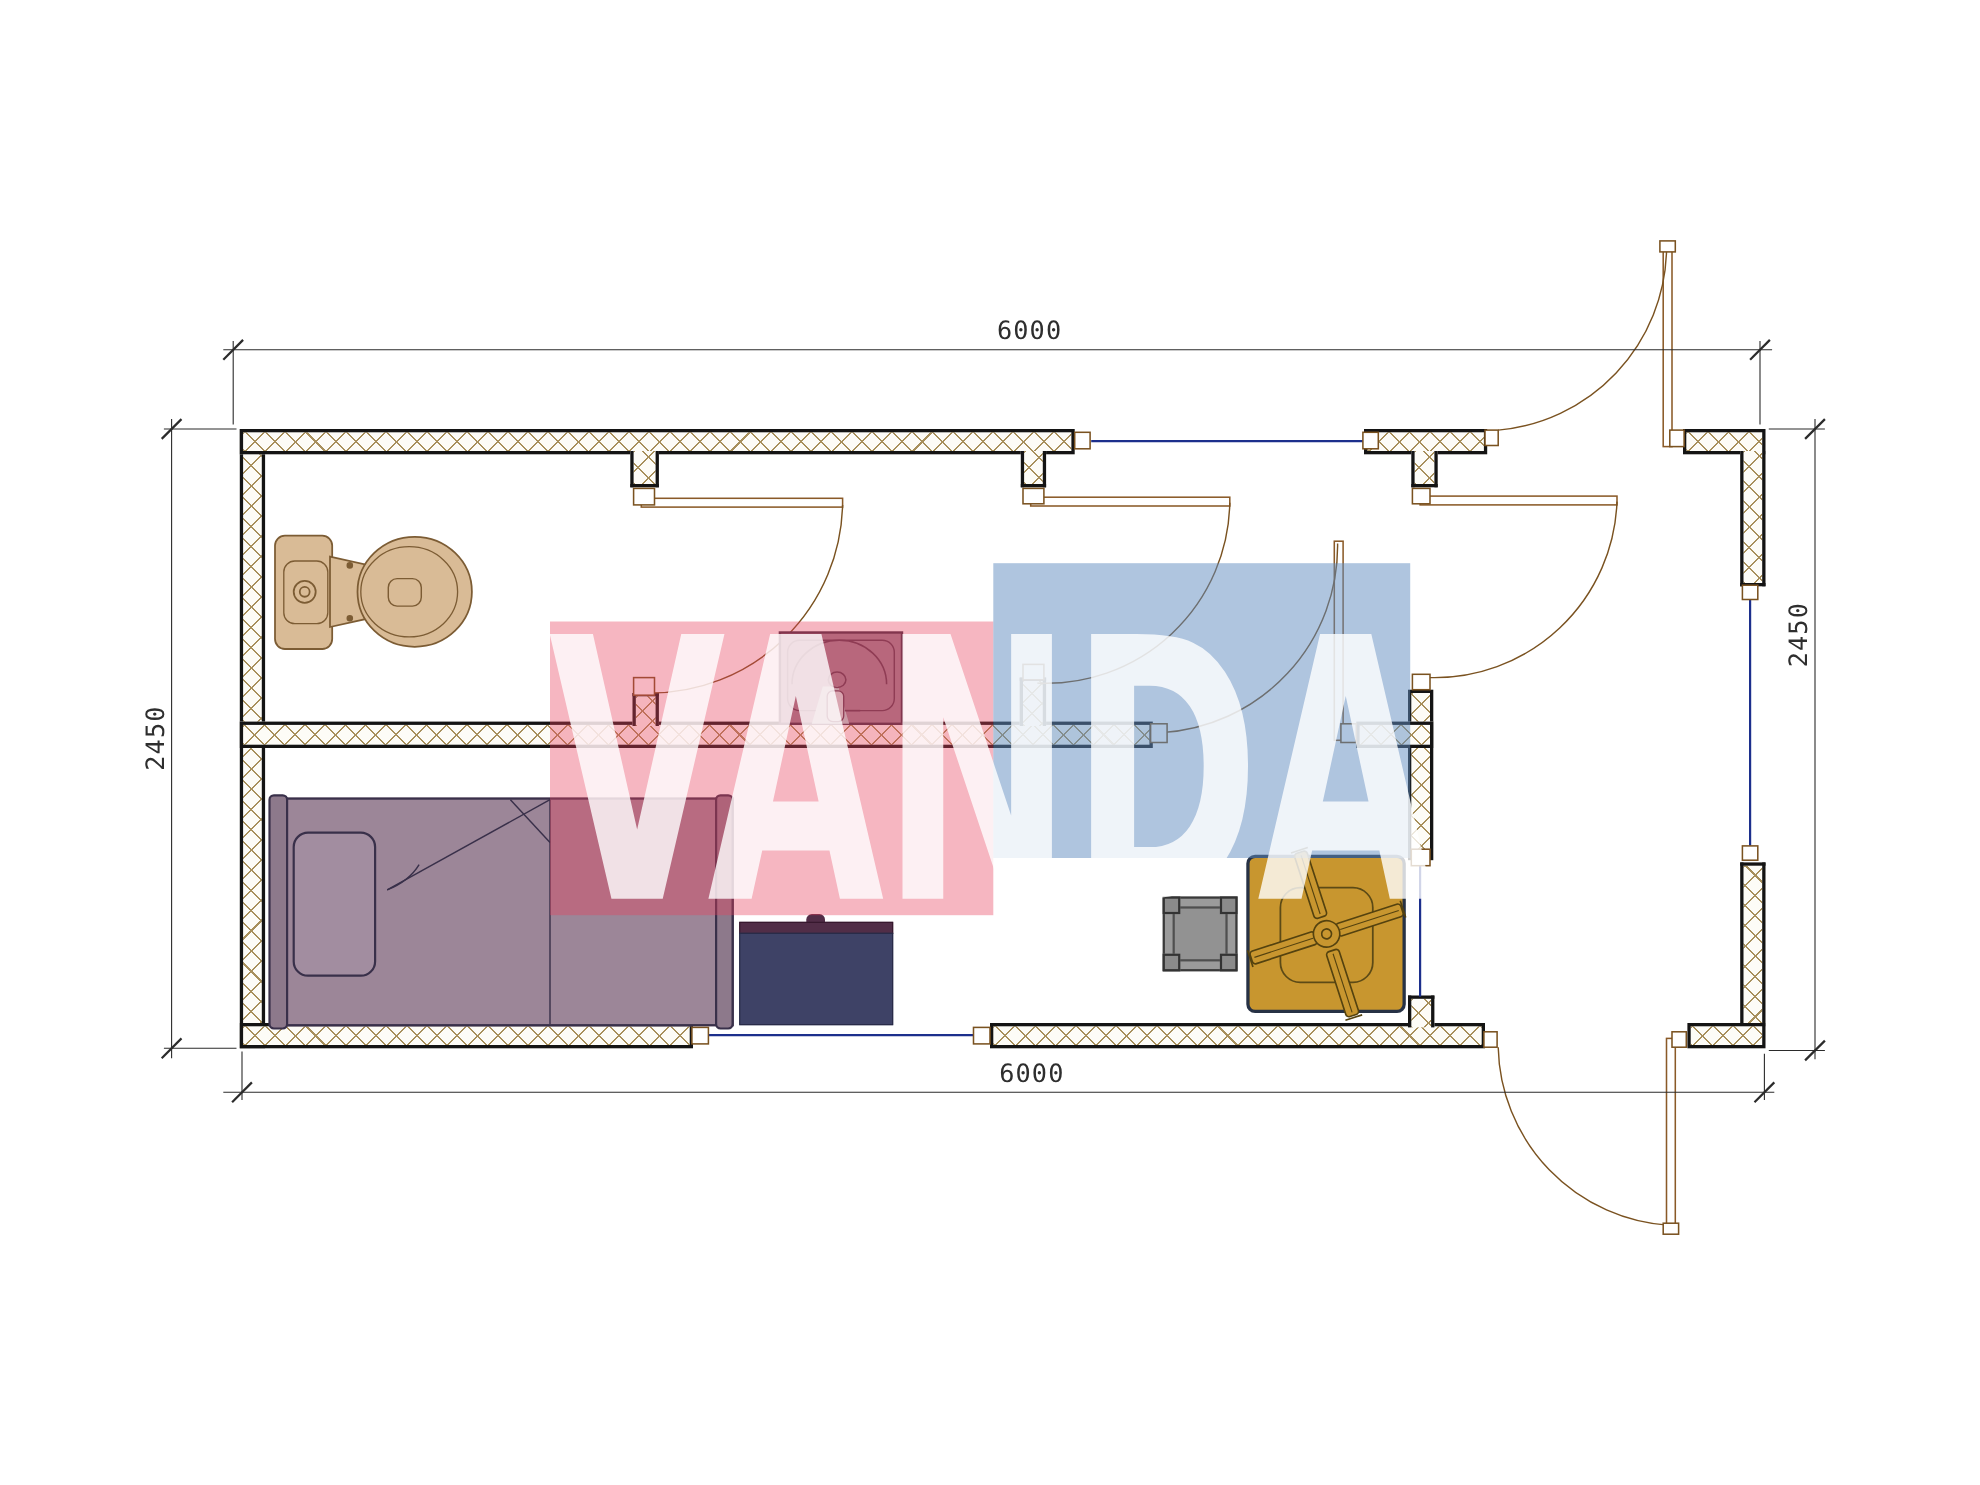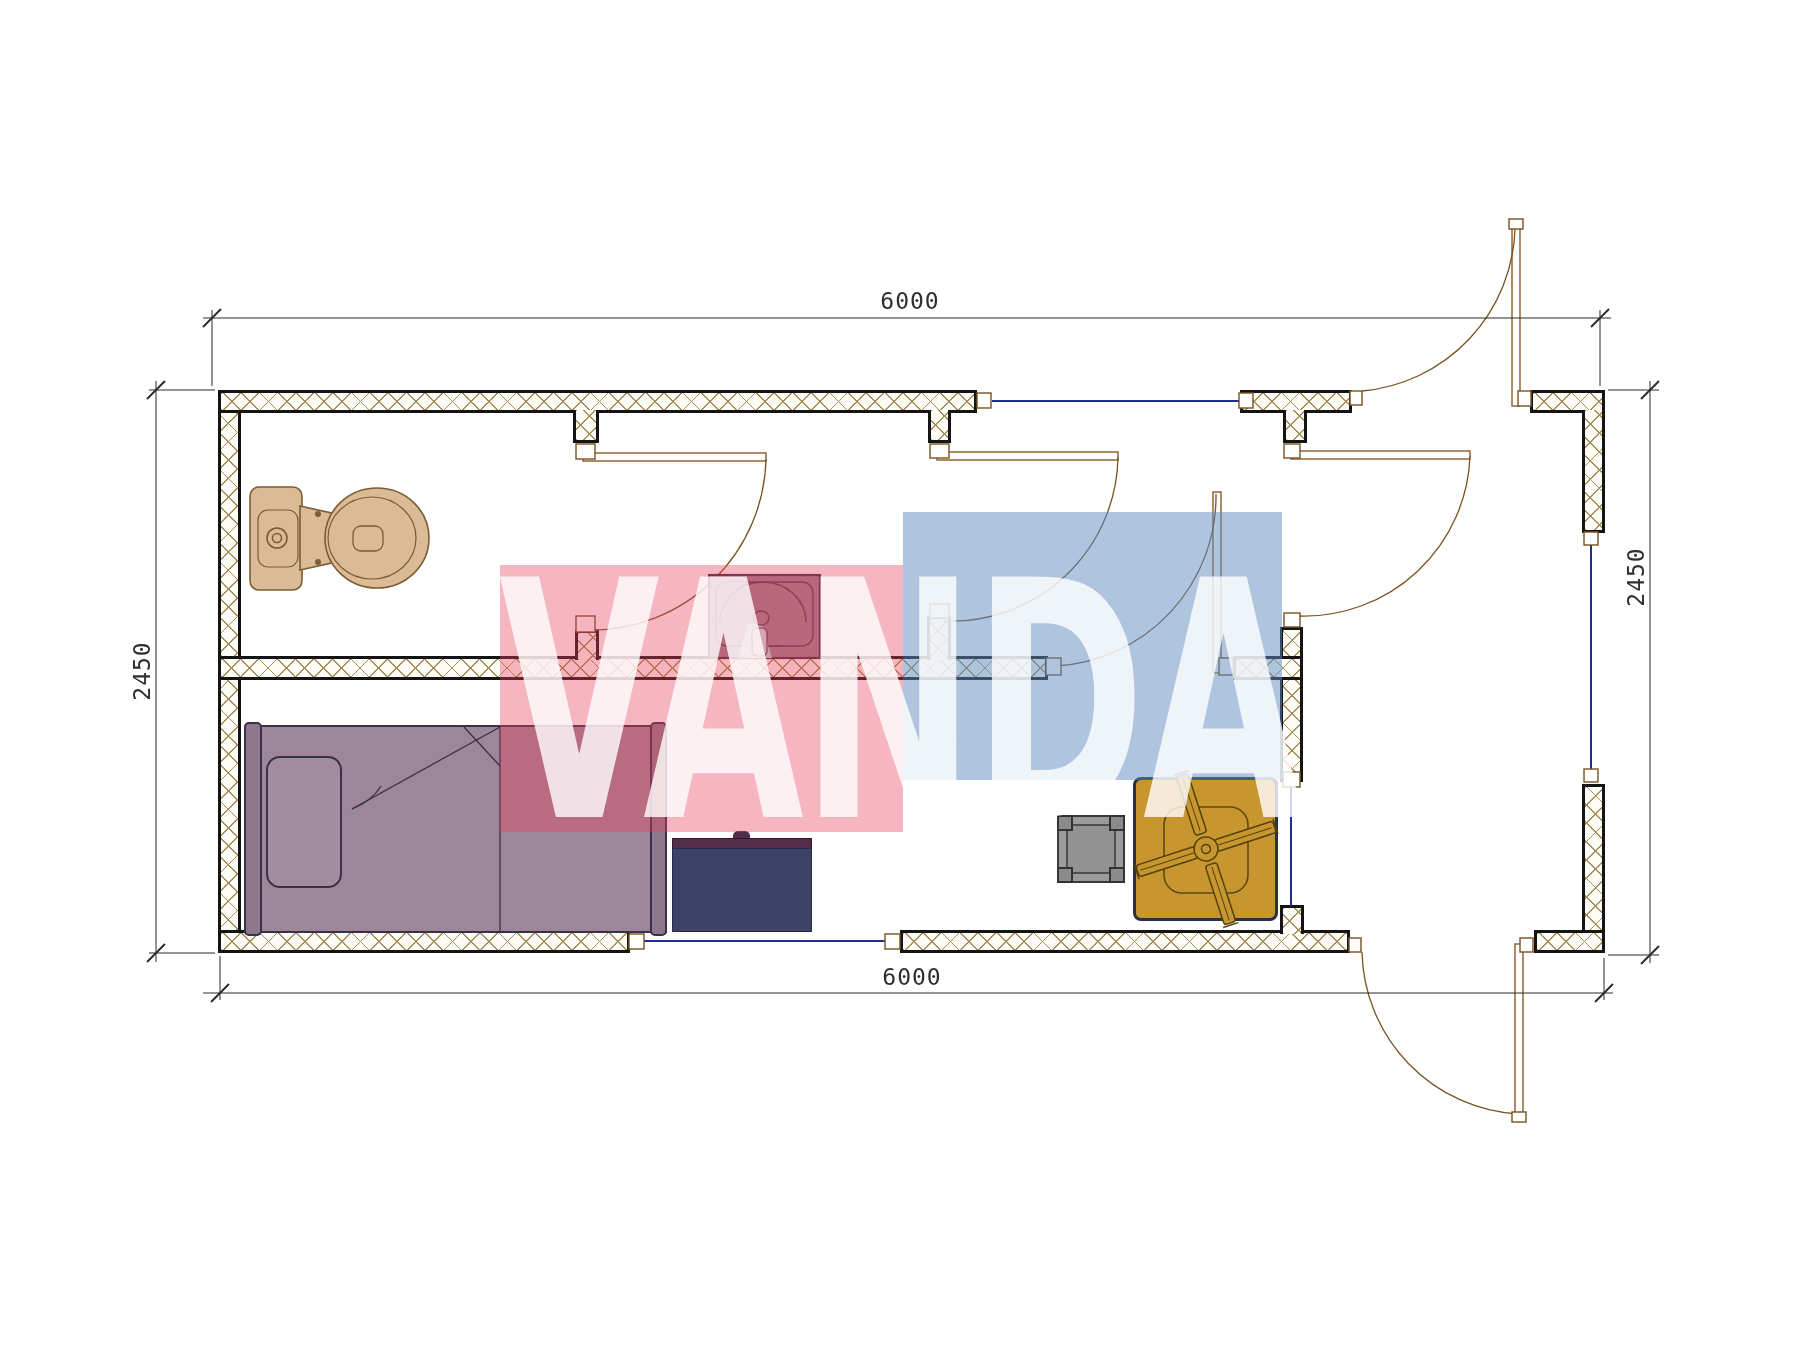--- a/index.html
+++ b/index.html
@@ -23,21 +23,21 @@
   .stool-inner{background:#929292;border:2px solid #4f4f4f;}
   .stool-leg{background:#8b8b8b;border:2px solid #333333;}
   .ytable{background:#c8962f;border:3px solid #273245;border-radius:8px;}
   
   .linework{position:absolute;left:0;top:0;z-index:4;pointer-events:none;}
   .wall{z-index:2;}
   .furn{z-index:3;}
   
   .dim-label{position:absolute;z-index:6;font-family:"DejaVu Sans Mono", monospace;
      font-size:23px;color:#2e2e2e;letter-spacing:1px;white-space:nowrap;}
-  .dim-h{transform:translateX(-50%);}
+  .dim-h{transform:translateX(-50%);margin-left:26px;}
   .dim-v{transform:translate(-50%,-50%) rotate(-90deg);}
   
   .wm-rect{position:absolute;z-index:10;}
   .wm-pink{left:500px;top:565px;width:403px;height:267px;background:rgba(232,62,92,0.38);}
   .wm-blue{left:903px;top:512px;width:379px;height:268px;background:rgba(96,140,192,0.50);}
   .wm-text{position:absolute;z-index:11;left:900px;top:703px;
      transform:translate(-50%,-50%) scaleX(0.63);transform-origin:center;
      font-family:"DejaVu Sans", sans-serif;font-weight:bold;font-size:330px;line-height:1;
      color:rgba(255,255,255,0.80);letter-spacing:-4px;white-space:nowrap;}
 </style>

